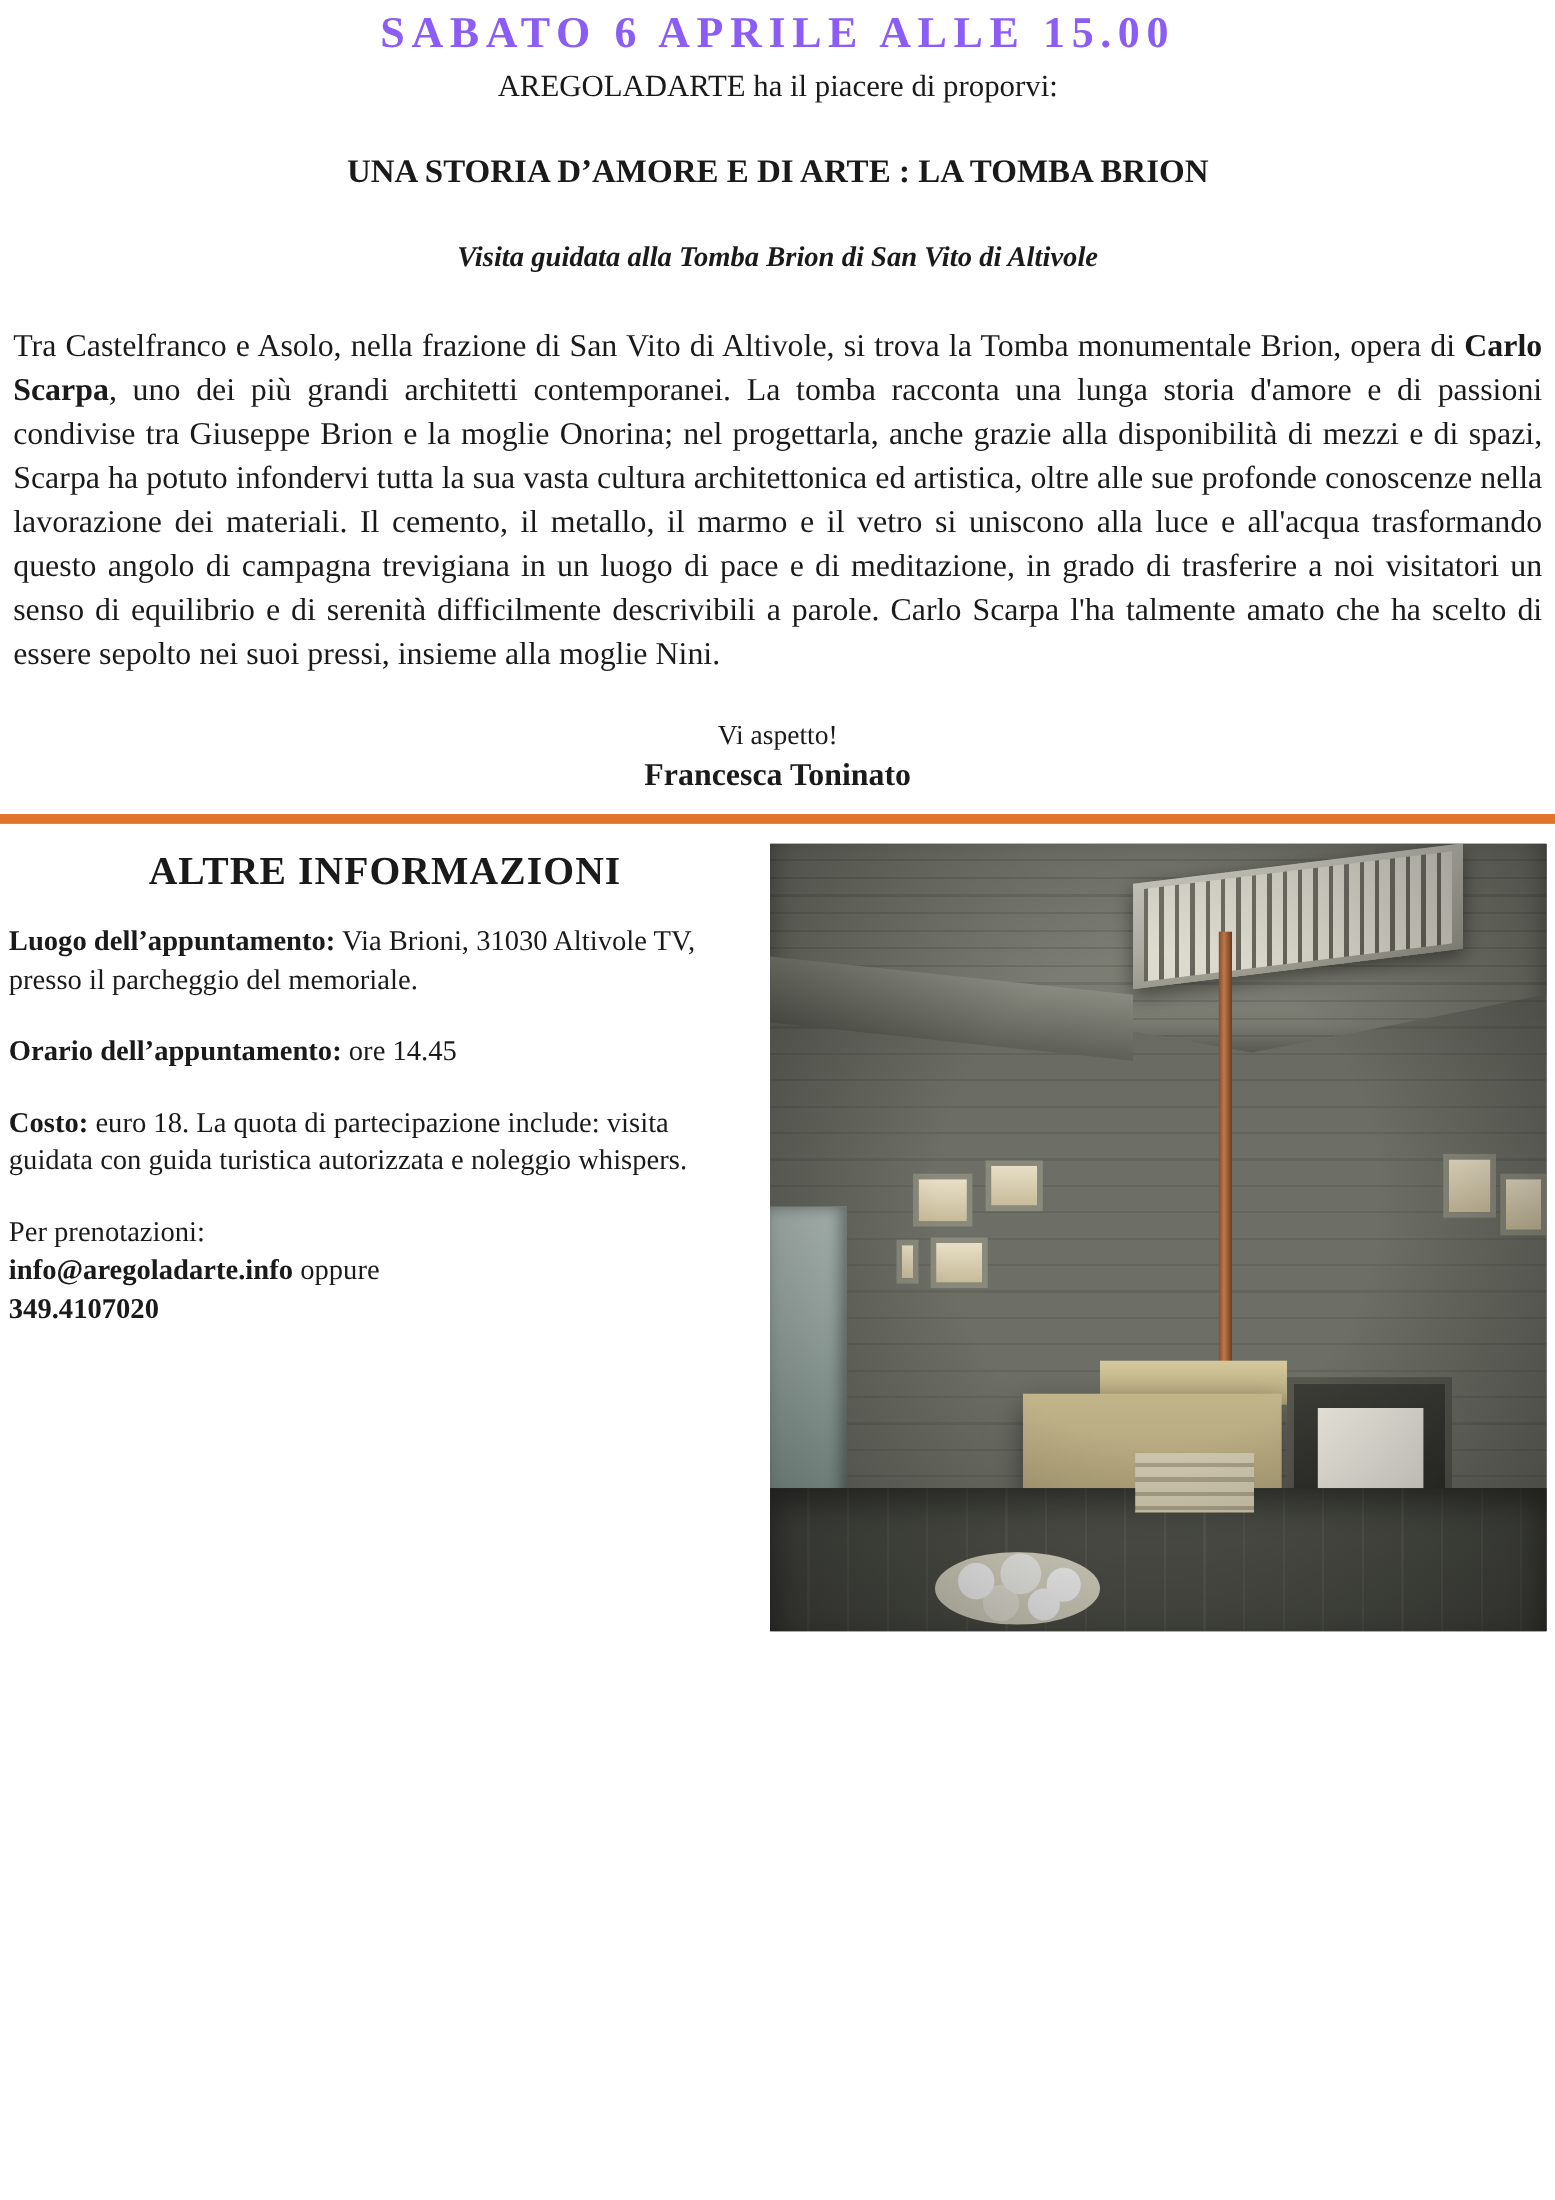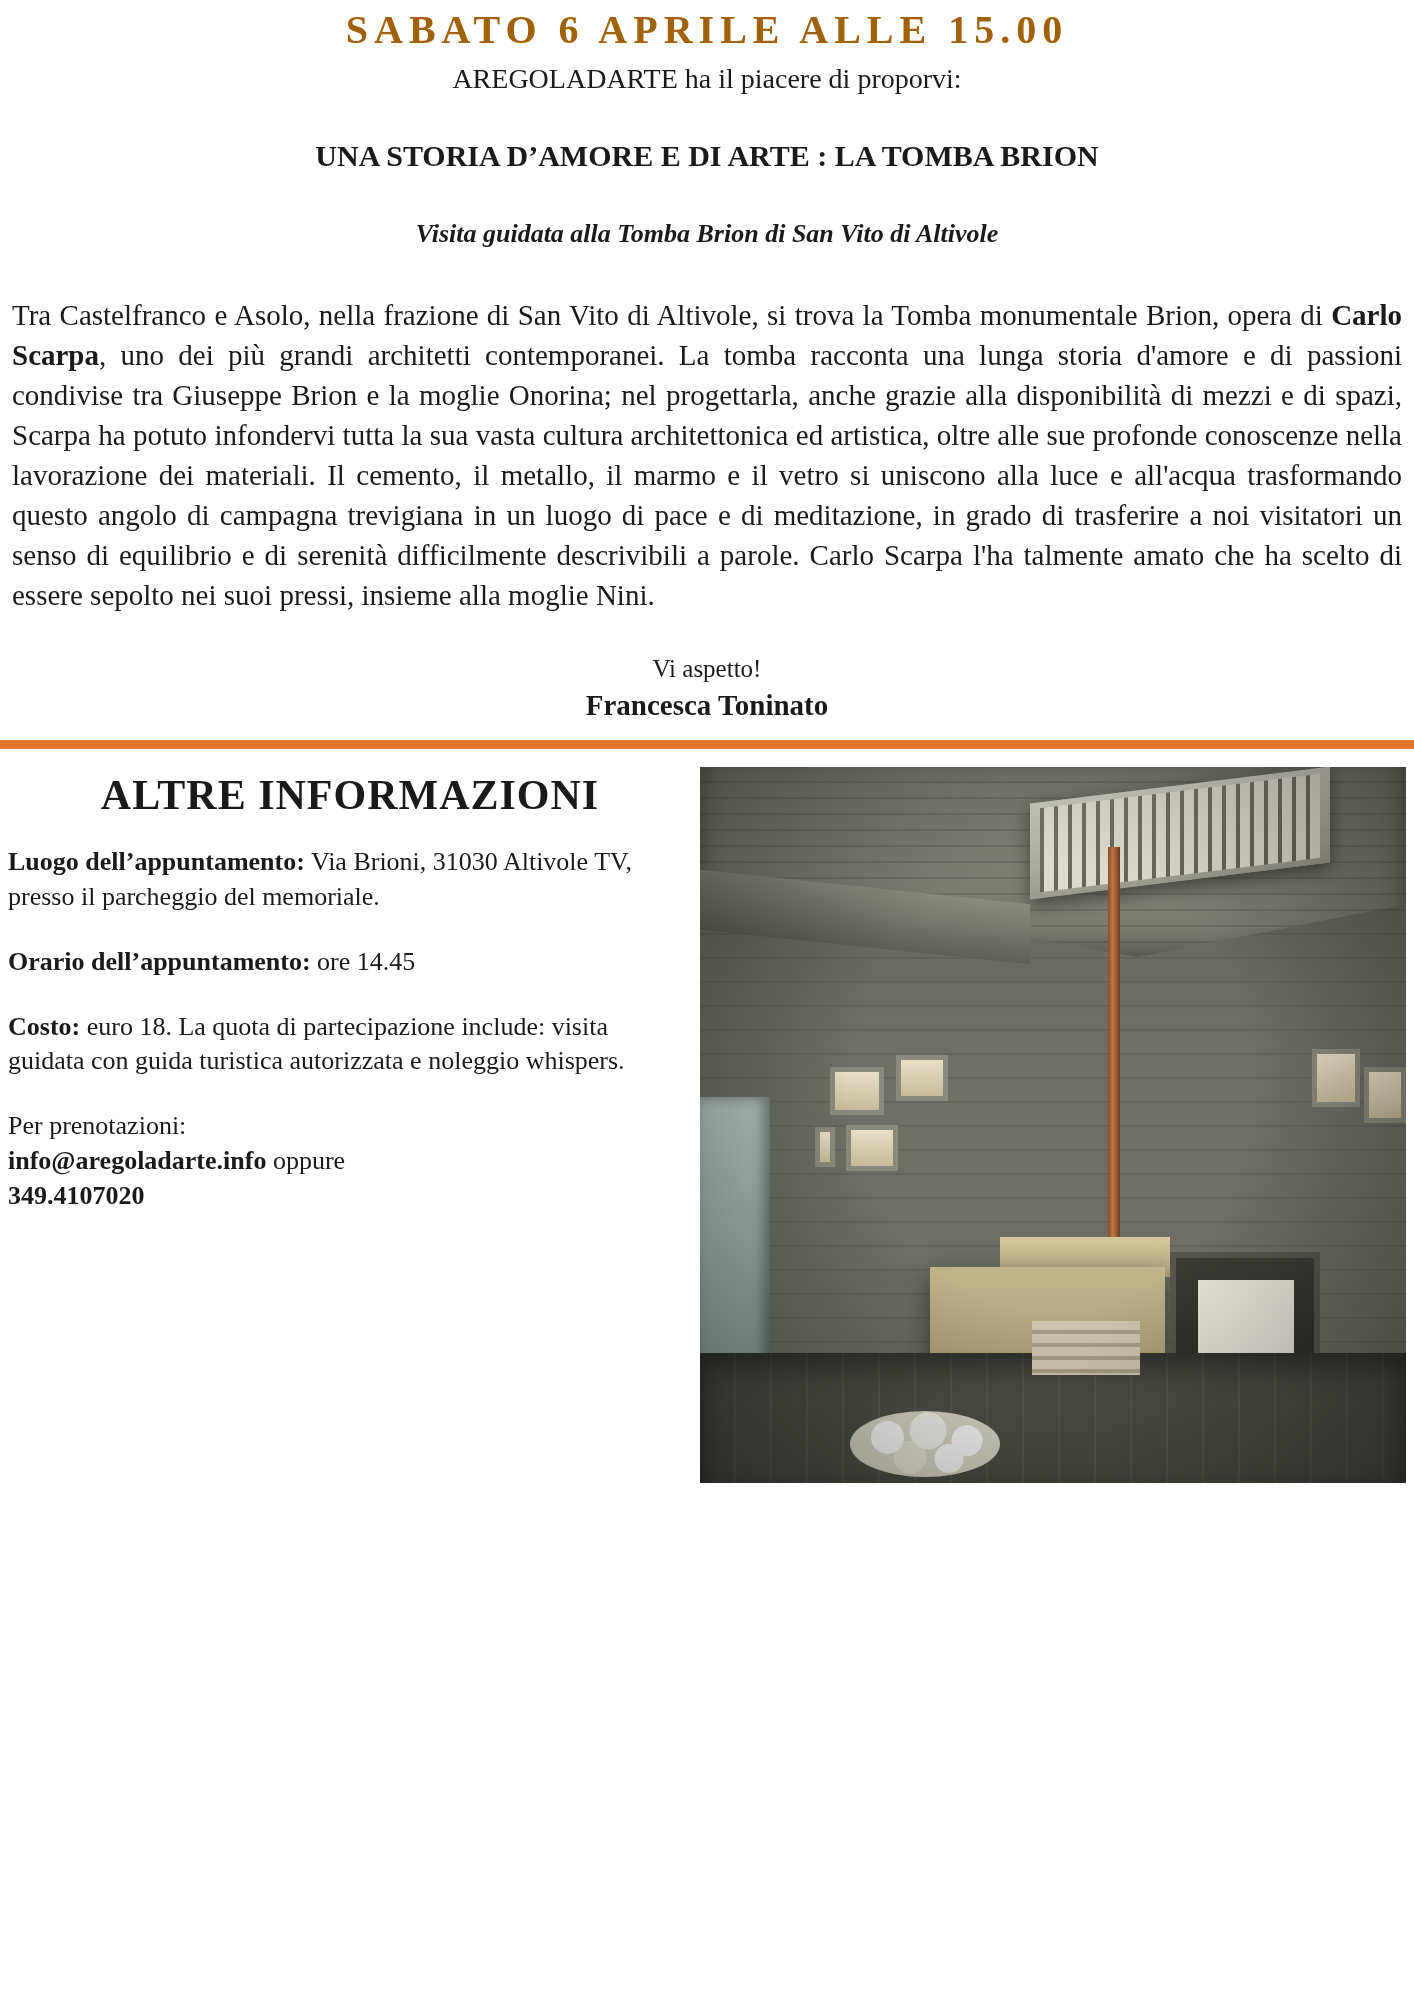--- a/index.html
+++ b/index.html
@@ -22,21 +22,21 @@
     position: relative;
     padding: 0;
   }
 
   
   .top {
     padding: 0 8px;
   }
   .headline {
     text-align: center;
-    color: #a16207;
+    color: #8b5cf6;
     font-weight: bold;
     font-size: 40px;
     letter-spacing: 6px;
     margin: 6px 0 10px 0;
     font-family: "Liberation Serif", "DejaVu Serif", serif;
   }
   .subline {
     text-align: center;
     font-size: 28px;
     margin: 0 0 44px 0;
@@ -88,21 +88,21 @@
     align-items: flex-start;
     width: 100%;
   }
   .info-col {
     width: 700px;
     padding: 22px 18px 10px 8px;
   }
   .info-title {
     text-align: center;
     font-weight: bold;
-    font-size: 42px;
+    font-size: 36px;
     letter-spacing: 1px;
     margin: 0 0 26px 0;
     padding-left: 10px;
   }
   .info-block {
     font-size: 26px;
     line-height: 1.34;
     margin: 0 0 30px 0;
   }
   .info-block b { font-weight: bold; }

